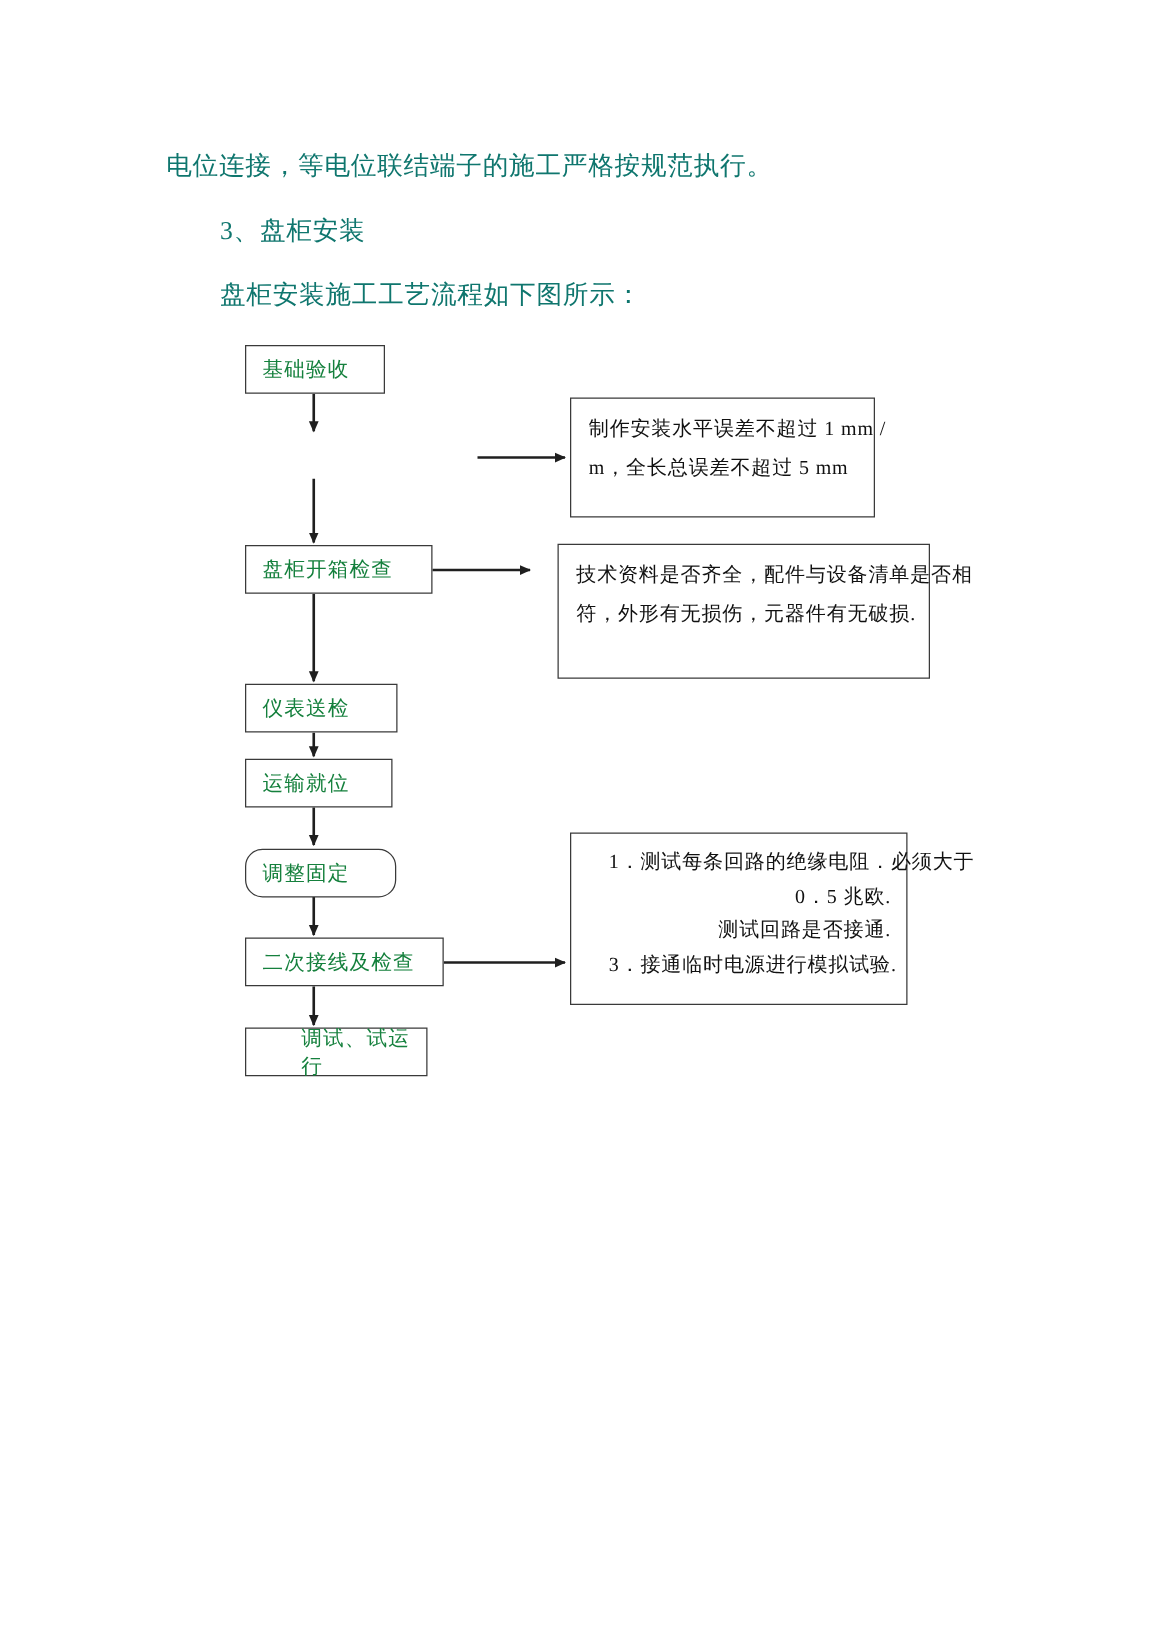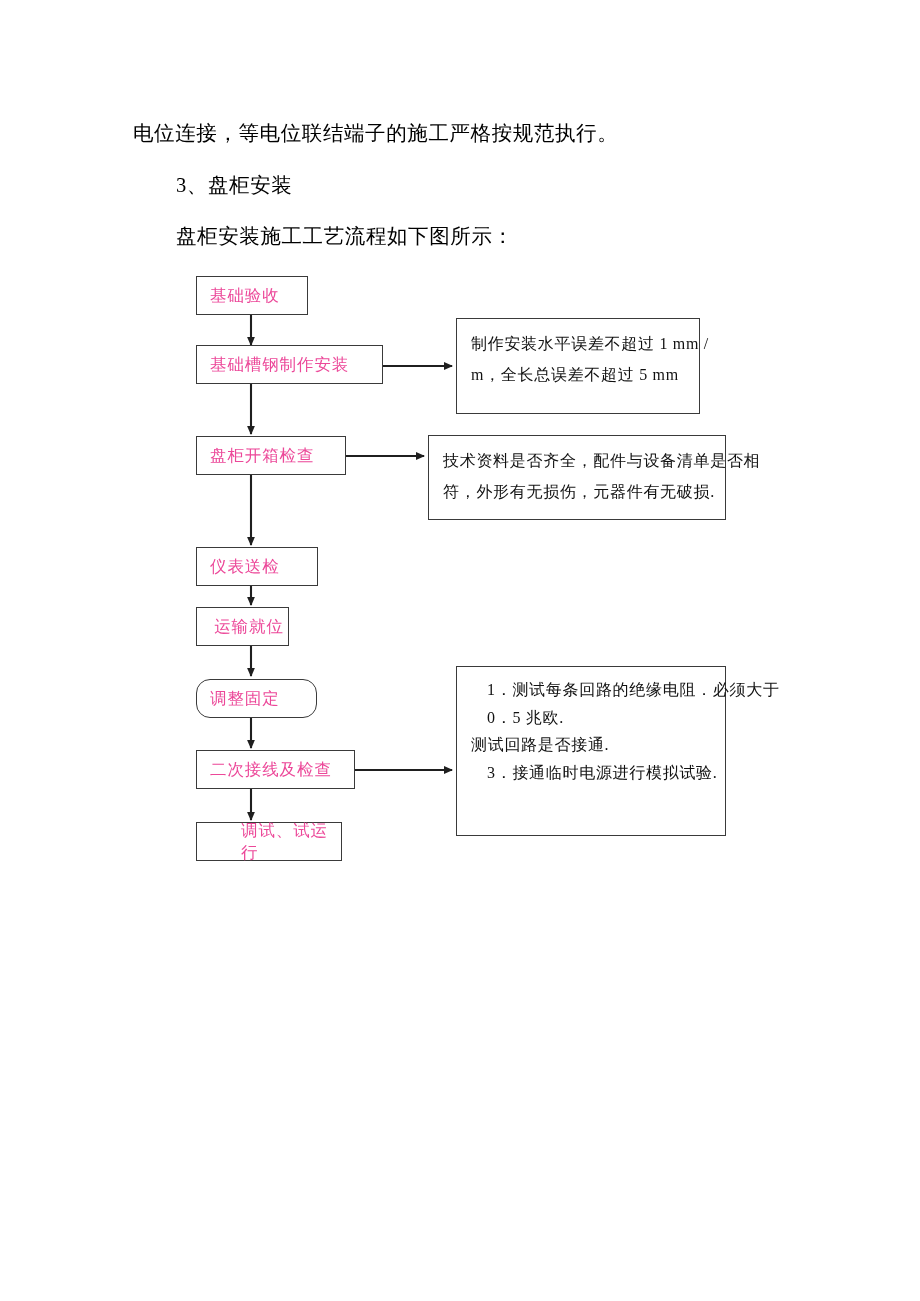--- a/index.html
+++ b/index.html
@@ -19,21 +19,21 @@
     overflow: hidden;
   }
 
   
   .para {
     position: absolute;
     font-size: 20.5px;
     line-height: 1.35;
     letter-spacing: 0.6px;
     white-space: nowrap;
-    color: #000000;
+    color: #0f766e;
   }
   .para-1 { left: 133px; top: 120px; }
   .para-2 { left: 176px; top: 172px; text-align: center; }
   .para-3 { left: 176px; top: 223px; }
 
   
   #flow {
     position: absolute;
     left: 0;
     top: 0;
@@ -42,21 +42,21 @@
   }
   .node {
     position: absolute;
     box-sizing: border-box;
     border: 1.6px solid #3a3a3a;
     background: #ffffff;
     display: flex;
     align-items: center;
     font-size: 16.5px;
     letter-spacing: 0.9px;
-    color: #ec4899;
+    color: #15803d;
     padding-left: 13px;
     font-family: "Liberation Serif", "DejaVu Serif", serif;
   }
   .note {
     position: absolute;
     box-sizing: border-box;
     border: 1.6px solid #3a3a3a;
     background: #ffffff;
     font-size: 16px;
     line-height: 1.95;
@@ -110,59 +110,56 @@
         <path d="M382,366 L452,366"></path>
         <path d="M345,456 L424,456"></path>
         <path d="M355,770 L452,770"></path>
       </g>
     </svg>
 
     <div class="node" style="left:196px; top:276px;  width:112px; height:39px;">
       <span>基础验收</span>
     </div>
 
-    <div class="node" style="left:196px; top:345px;  width:187px; height:39px;">
-      <span>基础槽钢制作安装</span>
-    </div>
 
     <div class="node" style="left:196px; top:436px;  width:150px; height:39px;">
       <span>盘柜开箱检查</span>
     </div>
 
     <div class="node" style="left:196px; top:547px;  width:122px; height:39px;">
       <span>仪表送检</span>
     </div>
 
-    <div class="node" style="left:196px; top:607px;  width:93px; height:39px;justify-content:center;">
+    <div class="node" style="left:196px; top:607px;  width:118px; height:39px;">
       <span>运输就位</span>
     </div>
 
     <div class="node" style="left:196px; top:679px;  width:121px; height:39px;border-radius:14px;">
       <span>调整固定</span>
     </div>
 
     <div class="node" style="left:196px; top:750px;  width:159px; height:39px;">
       <span>二次接线及检查</span>
     </div>
 
     <div class="node" style="left:196px; top:822px;  width:146px; height:39px;padding-left:44px;">
       <span>调试、试运行</span>
     </div>
 
     <div class="note" style="left:456px; top:318px; width:244px; height:96px;">
       <span class="note-line">制作安装水平误差不超过 1 mm /</span>
       <span class="note-line">m，全长总误差不超过 5 mm</span>
     </div>
 
-    <div class="note" style="left:428px; top:435px; width:298px; height:85px;">
+    <div class="note" style="left:446px; top:435px; width:298px; height:108px;">
       <span class="note-line">技术资料是否齐全，配件与设备清单是否相</span>
       <span class="note-line">符，外形有无损伤，元器件有无破损.</span>
     </div>
 
-    <div class="note" style="left:456px; top:666px; width:270px; height:170px; line-height:1.72;">
+    <div class="note" style="left:456px; top:666px; width:270px; height:138px; line-height:1.72;text-align:right;">
       <span class="note-line indent">1．测试每条回路的绝缘电阻．必须大于</span>
       <span class="note-line indent">0．5 兆欧.</span>
       <span class="note-line">测试回路是否接通.</span>
       <span class="note-line indent">3．接通临时电源进行模拟试验.</span>
     </div>
 
   </div>
 </div>
 
 </body></html>

